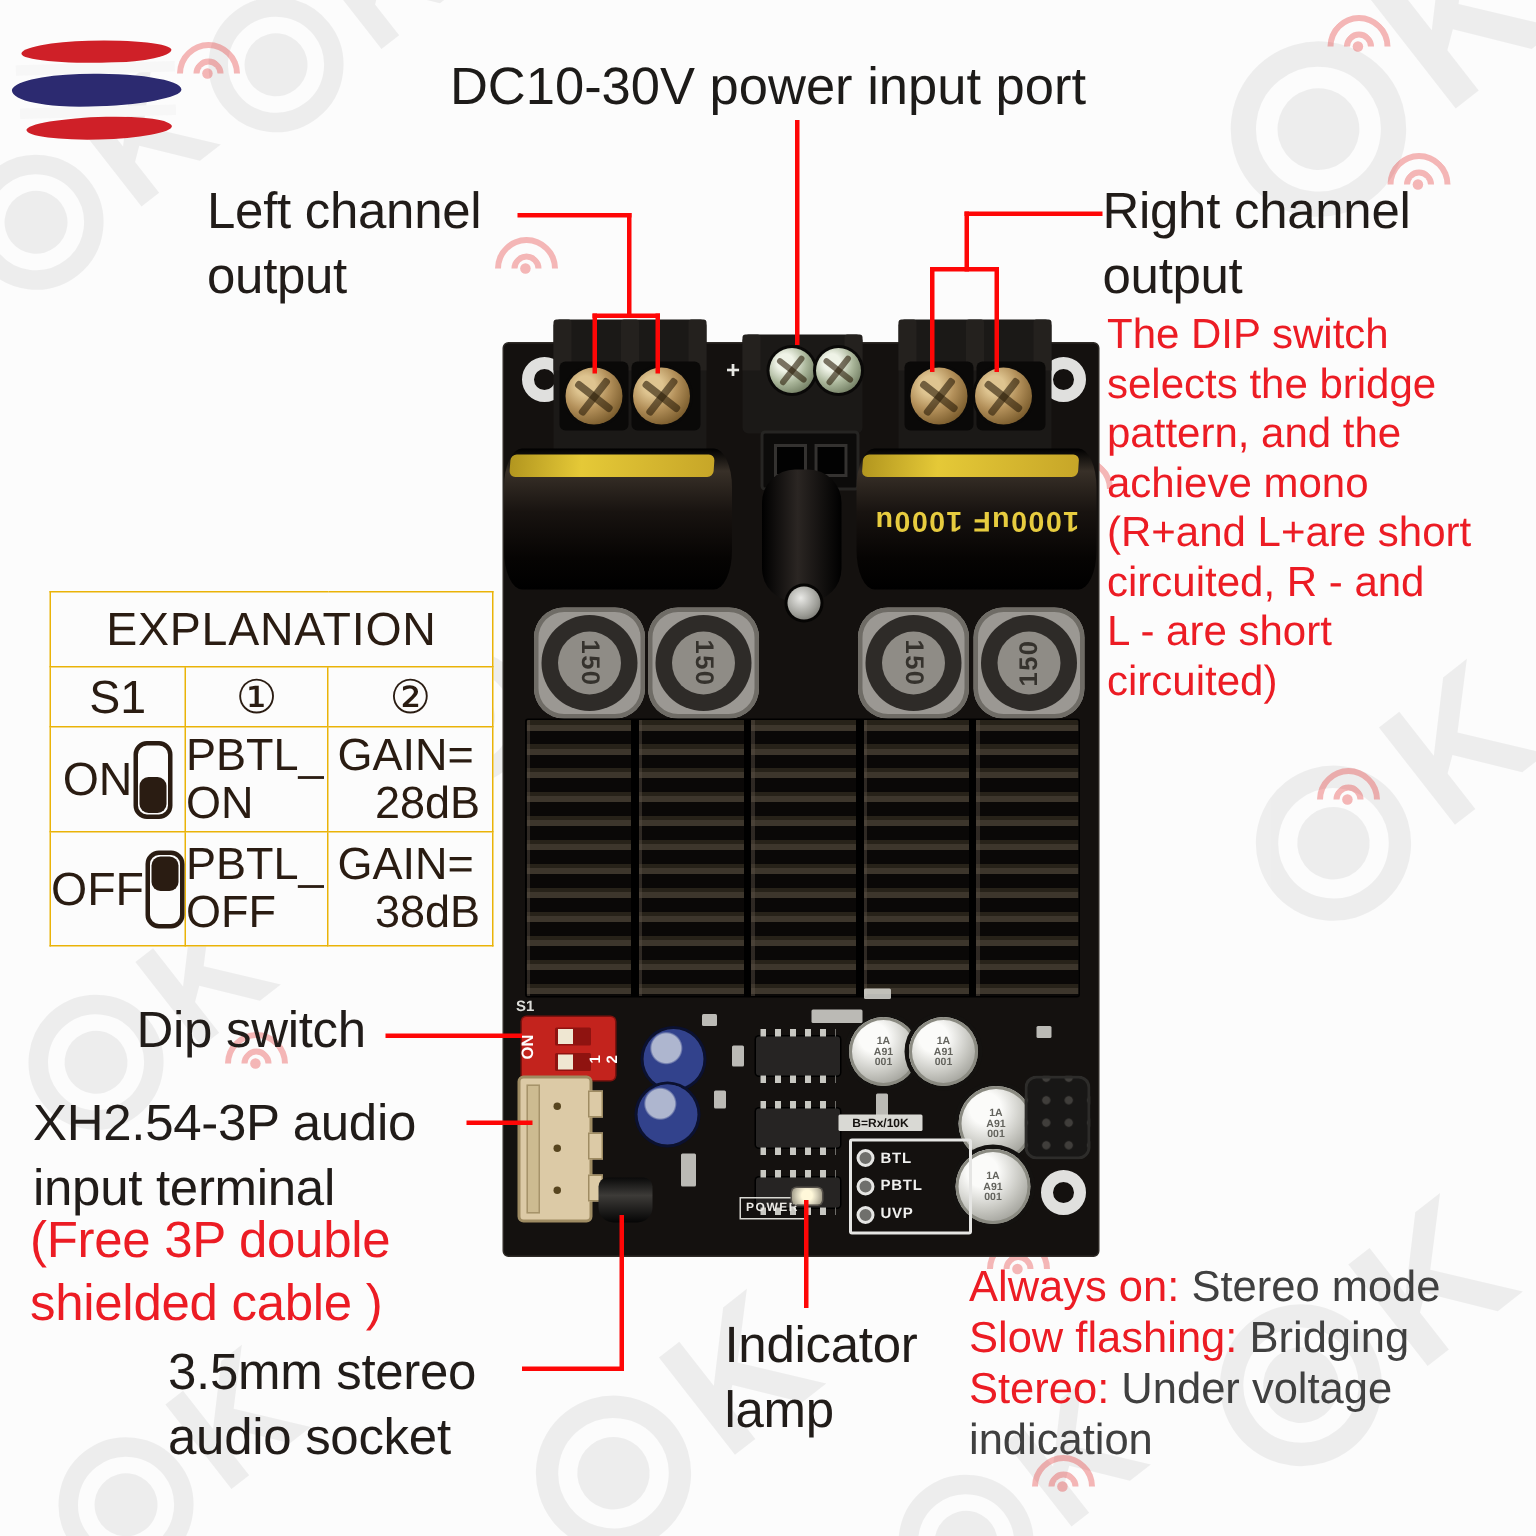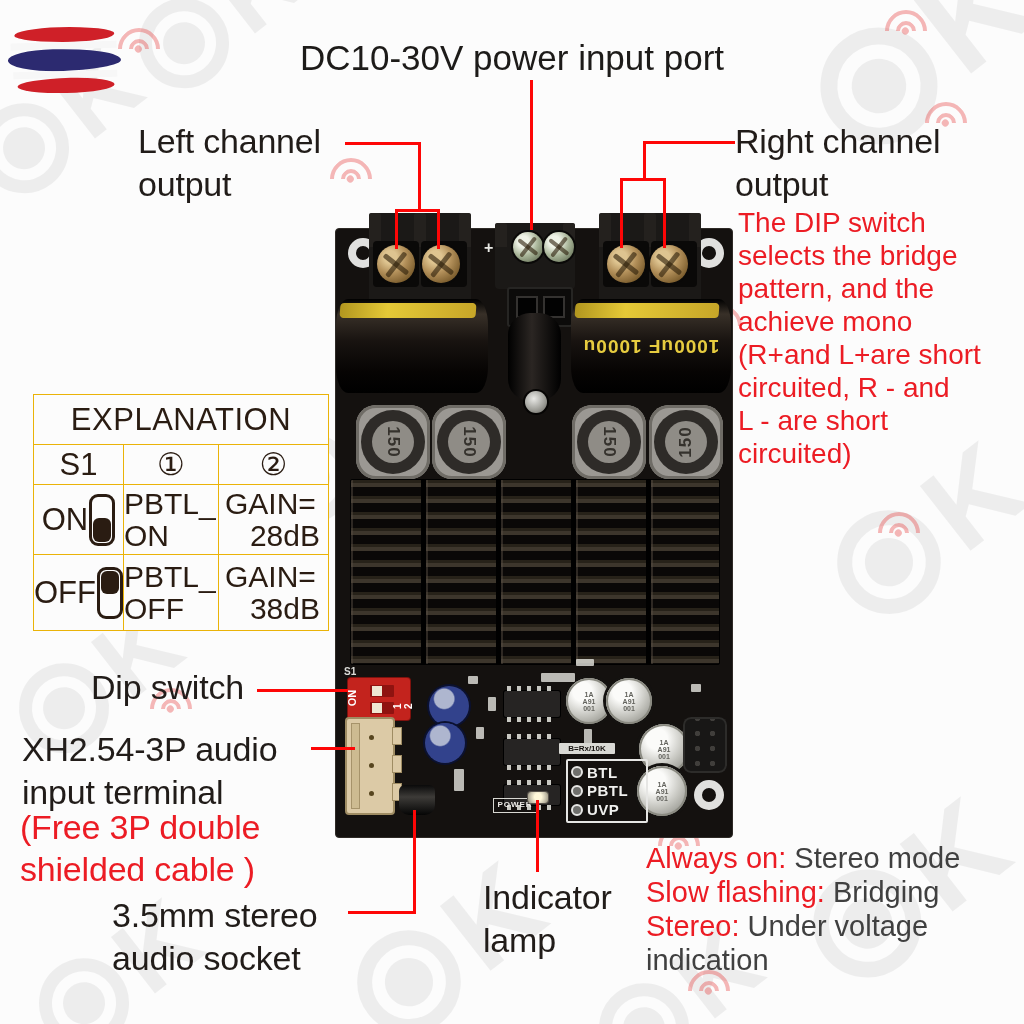--- a/index.html
+++ b/index.html
@@ -123,21 +123,21 @@
   .blackcomp{left:347px;top:488px;width:44px;height:56px;background:#181716;border-radius:8px;
         box-shadow:inset 0 0 0 2px #2d2c2a;
         background-image:radial-gradient(circle,#403e3b 2.5px,transparent 3px);
         background-size:15px 15px;background-position:7px 9px;}
   .rxlabel{left:223px;top:514px;width:56px;height:11px;background:#d9d9d4;color:#15120f;
         font-size:8px;font-weight:700;text-align:center;line-height:11px;border-radius:1px;}
   .modebox{left:230px;top:530px;width:72px;height:56px;border:2px solid #e6e6e4;border-radius:2px;
         display:flex;flex-direction:column;justify-content:space-around;padding:2px 3px;position:absolute;}
   .mrow{display:flex;align-items:center;gap:4px;position:static;}
   .mdot{width:8px;height:8px;border:2px solid #e6e6e4;border-radius:50%;background:#6f6f6c;position:static;flex:0 0 auto;}
-  .mrow span{position:static;font-size:15px;font-weight:700;color:#f0f0ee;letter-spacing:.5px;}
+  .mrow span{position:static;font-size:10px;font-weight:700;color:#f0f0ee;letter-spacing:.5px;}
   .powerbox{left:157px;top:569px;width:42px;height:13px;border:1px solid #d8d8d2;color:#eceae6;
         font-size:8px;font-weight:700;text-align:center;line-height:12px;letter-spacing:1px;}
   .led{left:192px;top:563px;width:20px;height:11px;border-radius:3px;box-shadow:0 0 0 1px #55504a;
         background:radial-gradient(circle at 50% 45%,#fff8da 0 30%,#d2ccb6 60%,#8f8a78);}
   .s1silk{left:8px;top:437px;font-size:10px;font-weight:700;color:#dcdcd8;}
   .plus{left:148px;top:10px;font-size:16px;font-weight:700;color:#e8e8e4;}
   .holeblock{left:171px;top:58px;width:62px;height:36px;background:#0c0b0a;border:2px solid #262523;border-radius:3px;}
   .hole{top:7px;width:18px;height:18px;background:#020202;border:2px solid #343230;}
 </style>
 </head>

